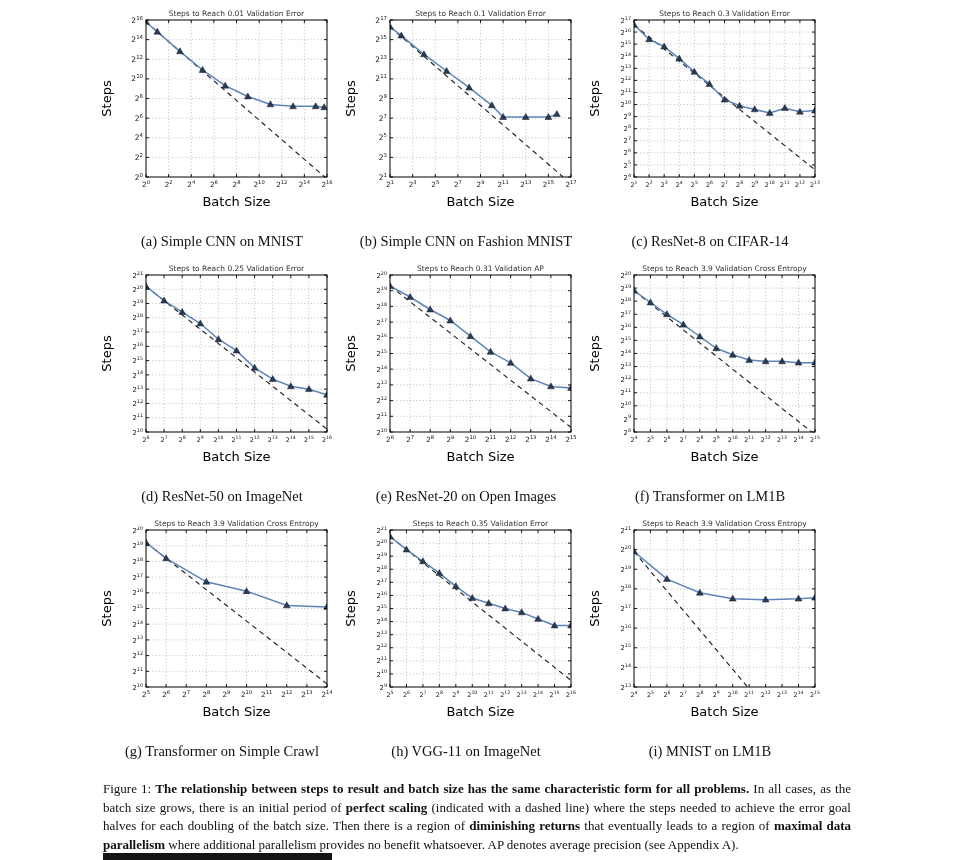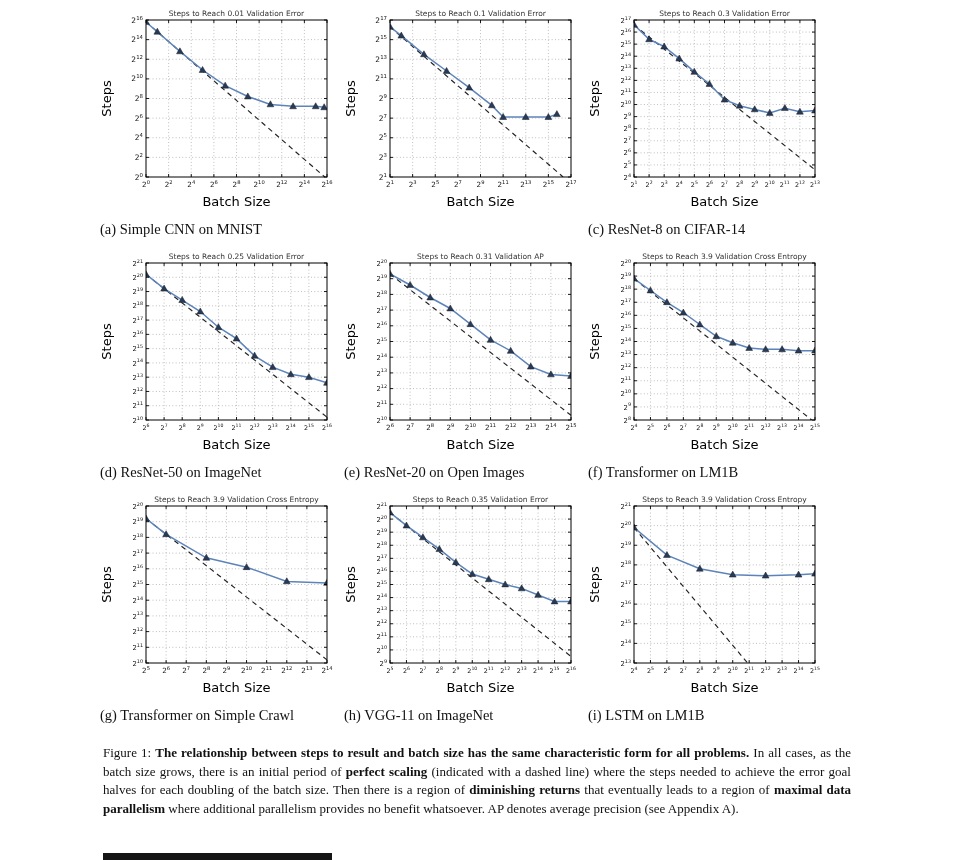--- a/index.html
+++ b/index.html
@@ -2,21 +2,21 @@
 <html><head>
 <meta charset="utf-8">
 <style>
   html,body{margin:0;padding:0;background:#ffffff;}
   body{width:953px;height:860px;overflow:hidden;position:relative;
        font-family:"Liberation Serif", serif;color:#111;}
   .figure-grid{display:grid;grid-template-columns:repeat(3,244px);
        margin:5px 0 0 100px;}
   .subplot-cell{width:244px;margin-bottom:10px;}
   .chart-host{width:242px;height:208px;}
-  .plot-caption{text-align:left;font-size:14.5px;margin-top:8px;color:#111;
+  .plot-caption{text-align:center;font-size:14.5px;margin-top:20px;color:#111;
        font-family:"Liberation Serif", serif;}
   .fig-caption{width:748px;margin:10px 0 0 103px;text-align:justify;
        font-size:13px;line-height:1.44;color:#111;}
   .fig-caption .b{font-weight:700;}
   .cut-line{position:absolute;left:103px;top:853px;width:229px;height:7px;
        background:#151515;}
   svg{display:block;}
 </style>
 </head>
 <body>
@@ -209,20 +209,21 @@
           <line x1="227" y1="34.625" x2="224" y2="34.625" stroke="#000000" stroke-width="0.9"></line>
           <text x="43" y="37.225" text-anchor="end" font-size="7.5" fill="#111">2<tspan font-size="5.3999999999999995" dy="-3.1">15</tspan></text>
           <line x1="46" y1="15" x2="49" y2="15" stroke="#000000" stroke-width="0.9"></line>
           <line x1="227" y1="15" x2="224" y2="15" stroke="#000000" stroke-width="0.9"></line>
           <text x="43" y="17.6" text-anchor="end" font-size="7.5" fill="#111">2<tspan font-size="5.3999999999999995" dy="-3.1">17</tspan></text>
           <text x="136.5" y="10.5" text-anchor="middle" font-size="7.5" fill="#333333">Steps to Reach 0.1 Validation Error</text>
           <text transform="translate(11 93.5) rotate(-90)" text-anchor="middle" font-size="13" fill="#000">Steps</text>
           <text x="136.5" y="201" text-anchor="middle" font-size="13" fill="#000">Batch Size</text>
         </svg>
       </div>
+    <div class="plot-caption">(b) Simple CNN on Fashion MNIST</div>
   </div>
   <div class="subplot-cell">
     <div class="chart-host">
         <svg width="242" height="208" viewBox="0 0 242 208" font-family="&quot;DejaVu Sans&quot;, sans-serif" xmlns="http://www.w3.org/2000/svg">
           <defs>
             <clipPath id="cp-c">
               <rect x="46" y="15" width="181" height="157"></rect>
             </clipPath>
           </defs>
           <line x1="61.08333333333333" y1="15" x2="61.08333333333333" y2="172" stroke="#9a9a9a" stroke-width="0.7" stroke-dasharray="0.9,2.4"></line>
@@ -1043,19 +1044,19 @@
           <line x1="227" y1="34.625" x2="224" y2="34.625" stroke="#000000" stroke-width="0.9"></line>
           <text x="43" y="37.225" text-anchor="end" font-size="6.8" fill="#111">2<tspan font-size="4.896" dy="-3.1">20</tspan></text>
           <line x1="46" y1="15" x2="49" y2="15" stroke="#000000" stroke-width="0.9"></line>
           <line x1="227" y1="15" x2="224" y2="15" stroke="#000000" stroke-width="0.9"></line>
           <text x="43" y="17.6" text-anchor="end" font-size="6.8" fill="#111">2<tspan font-size="4.896" dy="-3.1">21</tspan></text>
           <text x="136.5" y="10.5" text-anchor="middle" font-size="7.5" fill="#333333">Steps to Reach 3.9 Validation Cross Entropy</text>
           <text transform="translate(11 93.5) rotate(-90)" text-anchor="middle" font-size="13" fill="#000">Steps</text>
           <text x="136.5" y="201" text-anchor="middle" font-size="13" fill="#000">Batch Size</text>
         </svg>
       </div>
-    <div class="plot-caption">(i) LSTM on LM1B</div>
+    <div class="plot-caption">(i) MNIST on LM1B</div>
   </div>
 </div>
 
 <div class="fig-caption" id="fig-caption"><span>Figure 1: </span><span class="b">The relationship between steps to result and batch size has the same characteristic form for all problems.</span><span> In all cases, as the batch size grows, there is an initial period of </span><span class="b">perfect scaling</span><span> (indicated with a dashed line) where the steps needed to achieve the error goal halves for each doubling of the batch size. Then there is a region of </span><span class="b">diminishing returns</span><span> that eventually leads to a region of </span><span class="b">maximal data parallelism</span><span> where additional parallelism provides no benefit whatsoever. AP denotes average precision (see Appendix A).</span></div>
 
 <div class="cut-line"></div>
 
 </body></html>

